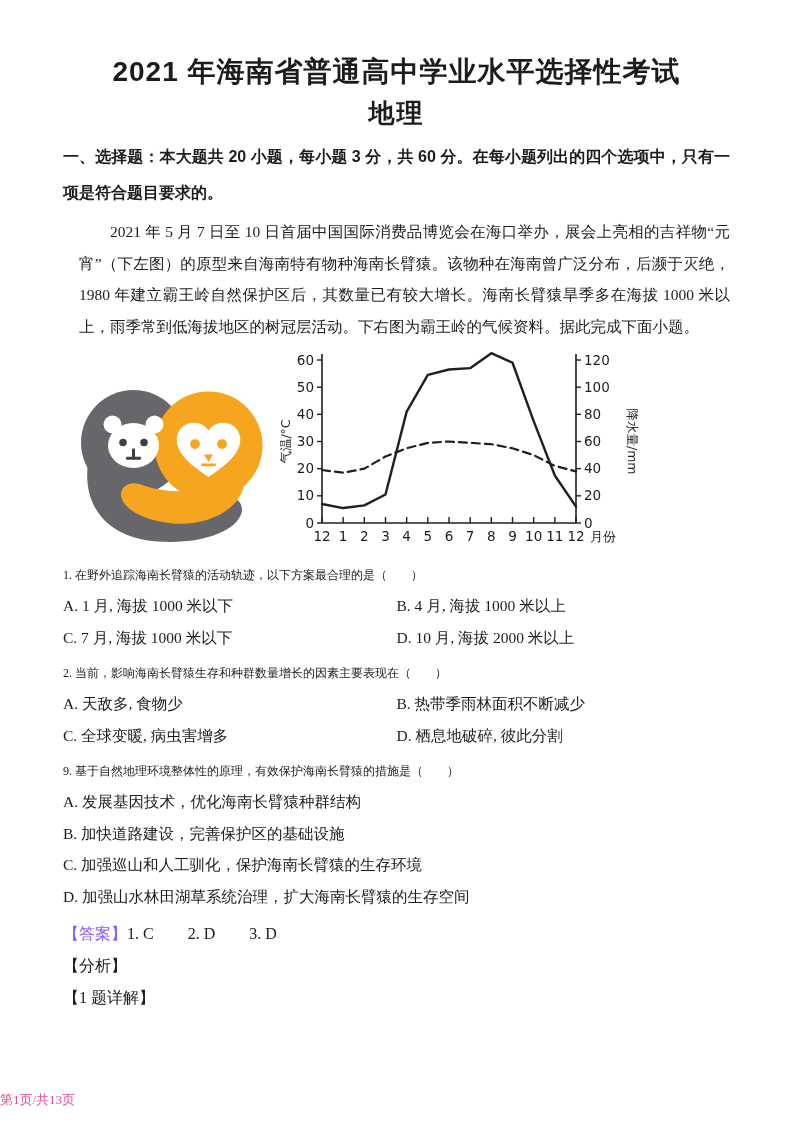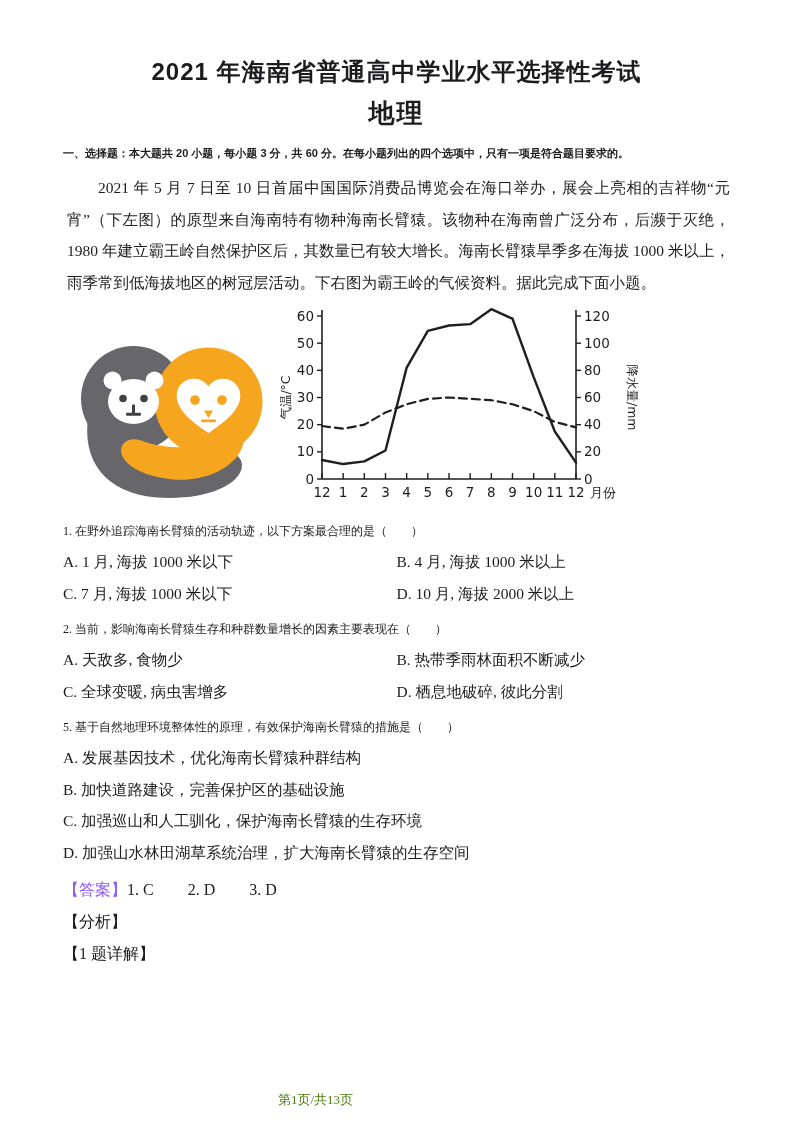--- a/index.html
+++ b/index.html
@@ -8,52 +8,52 @@
     font-family:"Liberation Serif","DejaVu Serif",serif;
     color:#1c1c1e;
     position:relative; overflow:hidden;
   }
   .page {
     position:relative; width:793px; height:1122px;
     padding:58px 63px 0 63px; box-sizing:border-box;
   }
   .title {
     margin:0; font-family:"Liberation Sans","DejaVu Sans",sans-serif;
-    font-weight:700; font-size:24px; line-height:28px; text-align:center;
+    font-weight:700; font-size:28px; line-height:28px; text-align:center;
     letter-spacing:1px;
   }
   .subject {
     margin:14px 0 0 0; font-family:"Liberation Sans","DejaVu Sans",sans-serif;
     font-weight:700; font-size:26px; line-height:26px; text-align:center;
     letter-spacing:2px;
   }
   .section-heading {
     margin:13px 0 0 0; font-family:"Liberation Sans","DejaVu Sans",sans-serif;
-    font-weight:700; font-size:11px; line-height:28px; text-align:justify;
+    font-weight:700; font-size:16px; line-height:36px; text-align:justify;
   }
   .passage {
-    margin:5px 0 0 4px; font-size:15.5px; line-height:31.5px;
+    margin:5px 0 0 16px; font-size:15.5px; line-height:31.5px;
     text-align:justify; text-indent:2em;
   }
   .figures {
     margin:6px 0 0 0; height:208px; display:flex; align-items:flex-start;
   }
   .mascot-wrap { margin:36px 0 0 12px; }
   .chart-wrap { margin:0 0 0 6px; }
   .q-stem { margin:4px 0 0 0; font-size:12px; line-height:30px; }
   .opt-grid { display:flex; flex-wrap:wrap; }
   .opt-grid .opt { width:50%; box-sizing:border-box; font-size:15.5px; line-height:32px; }
   .opt-col .opt { font-size:15.5px; line-height:31.5px; }
   .answer-row { margin:6px 0 0 0; font-size:16px; line-height:32px; }
   .accent { color:#8b5cf6; }
   .answer-item { margin-right:34px; }
   .tag-line { margin:0; font-size:16px; line-height:32px; }
   .footer {
     position:absolute; left:0; bottom:13px; width:631px;
-    text-align:center; font-size:13px; color:#4d7c0f;
+    font-size:13px; color:#ec4899;
   }
   svg text { font-family:"DejaVu Sans","Liberation Sans",sans-serif; }
 </style>
 </head>
 <body>
 
 <div class="page">
 
   <h1 class="title">2021 年海南省普通高中学业水平选择性考试</h1>
   <h2 class="subject">地理</h2>
@@ -165,21 +165,21 @@
   </div>
 
   <p class="q-stem">2. 当前，影响海南长臂猿生存和种群数量增长的因素主要表现在（　　）</p>
   <div class="opt-grid">
     <div class="opt">A. 天敌多, 食物少</div>
     <div class="opt">B. 热带季雨林面积不断减少</div>
     <div class="opt">C. 全球变暖, 病虫害增多</div>
     <div class="opt">D. 栖息地破碎, 彼此分割</div>
   </div>
 
-  <p class="q-stem">5. 基于自然地理环境整体性的原理，有效保护海南长臂猿的措施是（　　）</p>
+  <p class="q-stem">9. 基于自然地理环境整体性的原理，有效保护海南长臂猿的措施是（　　）</p>
   <div class="opt-col">
     <div class="opt">A. 发展基因技术，优化海南长臂猿种群结构</div>
     <div class="opt">B. 加快道路建设，完善保护区的基础设施</div>
     <div class="opt">C. 加强巡山和人工驯化，保护海南长臂猿的生存环境</div>
     <div class="opt">D. 加强山水林田湖草系统治理，扩大海南长臂猿的生存空间</div>
   </div>
 
   <p class="answer-row">
     <span class="accent">【答案】</span><span class="answer-item">1. C</span><span class="answer-item">2. D</span><span class="answer-item">3. D</span>
   </p>

